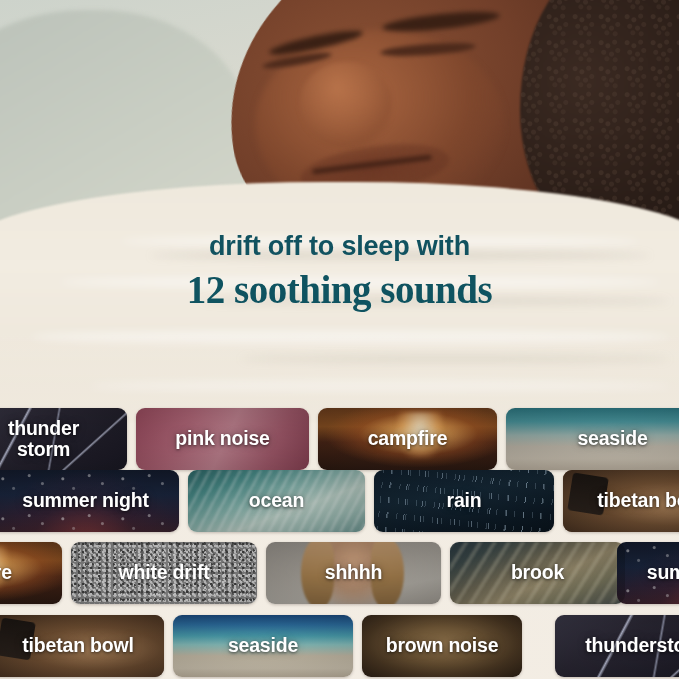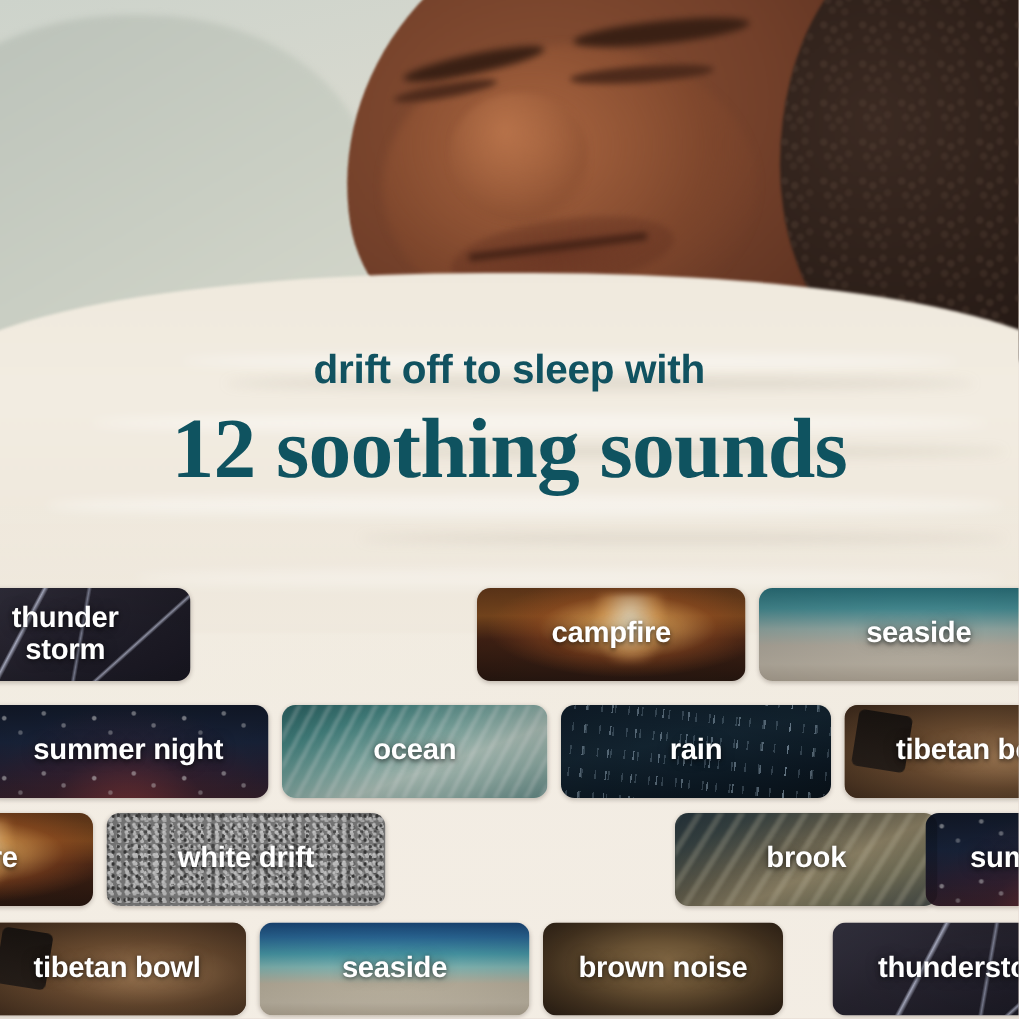--- a/index.html
+++ b/index.html
@@ -93,21 +93,21 @@
   }
 
   
   .headline{position:absolute;left:0;top:232px;width:679px;text-align:center;z-index:6;}
   .kicker{
     font-family:"Liberation Sans", sans-serif;
     font-weight:700;font-size:27px;letter-spacing:-.2px;color:#115260;line-height:1.05;
   }
   .big{
     font-family:"Liberation Serif", serif;
-    font-weight:700;font-size:57px;letter-spacing:-.5px;color:#0f5360;line-height:1.12;margin-top:8px;
+    font-weight:700;font-size:39px;letter-spacing:-.5px;color:#0f5360;line-height:1.12;margin-top:8px;
   }
 
   
   .grid{position:absolute;left:0;top:392px;width:679px;height:287px;z-index:8;}
   .row{position:absolute;left:0;width:679px;height:62px;}
   .tile{
     position:absolute;top:0;height:62px;border-radius:9px;overflow:hidden;
     box-shadow:0 1px 3px rgba(70,55,45,.28);
     display:flex;align-items:center;justify-content:center;
   }
@@ -273,26 +273,31 @@
 
     <div class="hero-fade"></div>
   </div>
 
   <div class="headline">
     <div class="kicker">drift off to sleep with</div>
     <div class="big">12 soothing sounds</div>
   </div>
 
   <div class="grid" id="grid">
-      <div class="row" style="top: 0;">
+      <div class="row" style="top: 16px;">
         <div class="tile" style="left: -40px; width: 167px;">
           <div class="bgimg art-thunder"></div>
           <div class="vig"></div>
           <div class="lbl">thunder
 storm</div>
+        </div>
+        <div class="tile" style="left: 136px; width: 173px;">
+          <div class="bgimg art-pink"></div>
+          <div class="vig"></div>
+          <div class="lbl">pink noise</div>
         </div>
         <div class="tile" style="left: 318px; width: 179px;">
           <div class="bgimg art-campfire"></div>
           <div class="vig"></div>
           <div class="lbl">campfire</div>
         </div>
         <div class="tile" style="left: 506px; width: 213px;">
           <div class="bgimg art-seaside"></div>
           <div class="vig"></div>
           <div class="lbl">seaside</div>
@@ -324,20 +329,28 @@
         <div class="tile" style="left: -118px; width: 180px;">
           <div class="bgimg art-campfire"></div>
           <div class="vig"></div>
           <div class="lbl">campfire</div>
         </div>
         <div class="tile" style="left: 71px; width: 186px;">
           <div class="bgimg art-white"></div>
           <div class="vig"></div>
           <div class="lbl">white drift</div>
         </div>
+        <div class="tile" style="left: 266px; width: 175px;">
+          <div class="bgimg art-shhhh">
+            <div class="hairL"></div>
+            <div class="hairR"></div>
+          </div>
+          <div class="vig"></div>
+          <div class="lbl">shhhh</div>
+        </div>
         <div class="tile" style="left: 450px; width: 175px;">
           <div class="bgimg art-brook"></div>
           <div class="vig"></div>
           <div class="lbl">brook</div>
         </div>
         <div class="tile" style="left: 617px; width: 186px;">
           <div class="bgimg art-summer"></div>
           <div class="vig"></div>
           <div class="lbl">summer night</div>
         </div>

